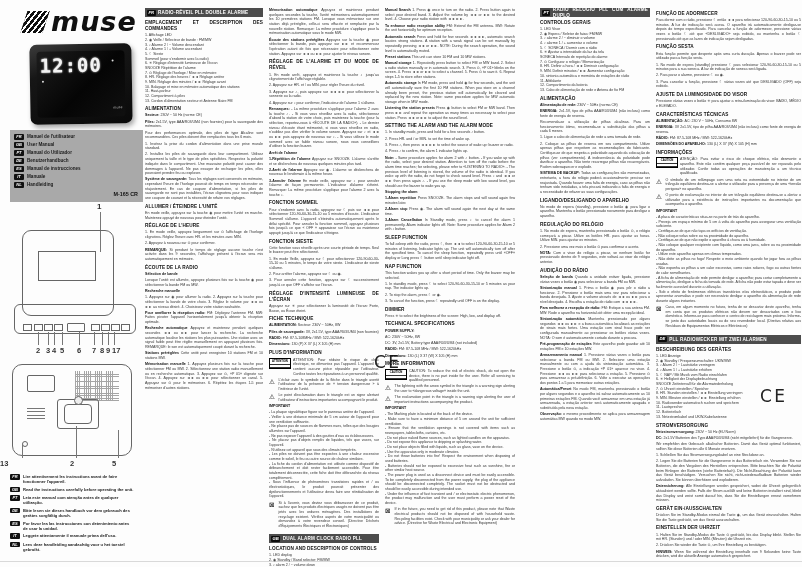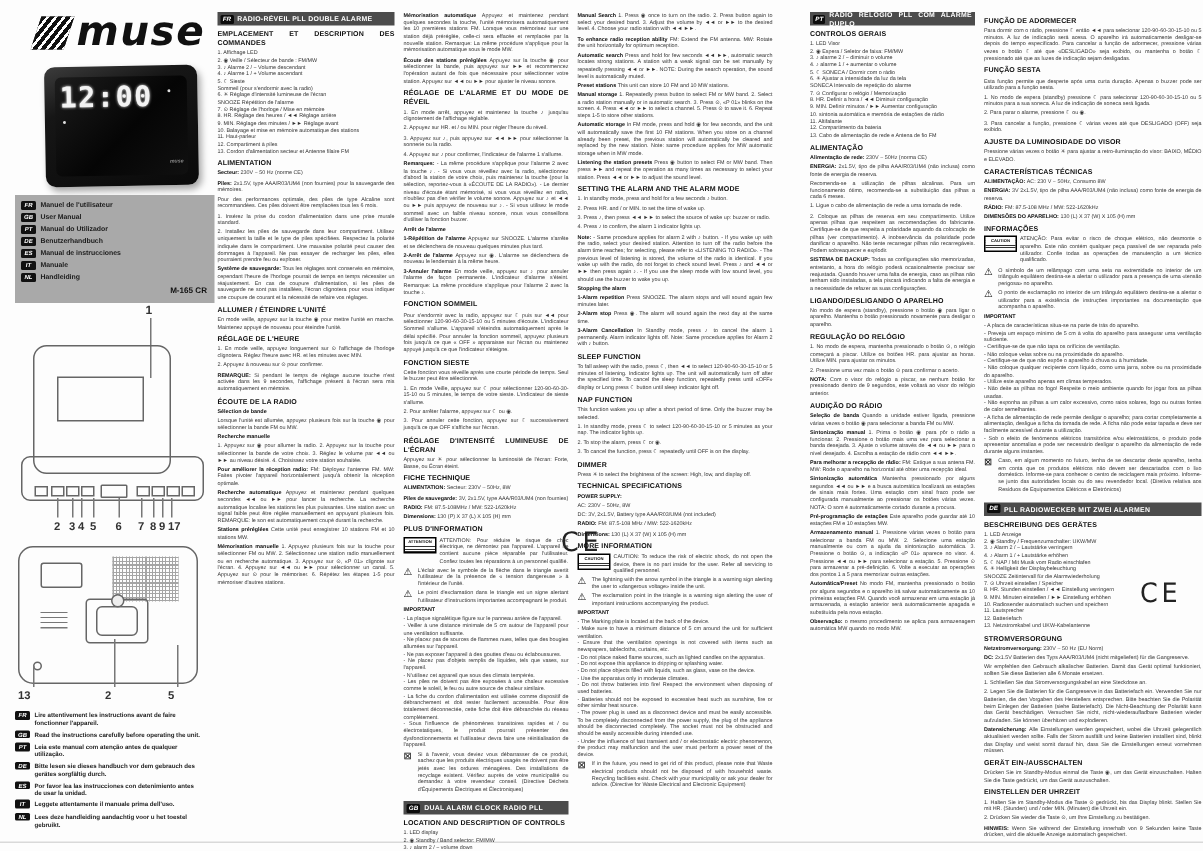--- a/index.html
+++ b/index.html
@@ -172,21 +172,21 @@
     <div class="batt">
       <div class="door"></div>
       <div class="screw"></div>
     </div>
     <div class="hole"></div>
   </div>
   <div class="lead" style="left:22px;top:444px;width:1px;height:14px;"></div>
   <div class="lead" style="left:76px;top:426px;width:1px;height:32px;"></div>
   <div class="lead" style="left:118px;top:430px;width:1px;height:28px;"></div>
   <div class="backnum" id="backnums">
-      <span style="left: 12px;">13</span>
+      <span style="left: 0;">13</span>
       <span style="left: 70px;">2</span>
       <span style="left: 112px;">5</span>
     </div>
 
   <div class="warnings" id="warnlist">
       <div class="warnrow-l">
         <span class="wtag">FR</span>
         <div class="wtext-l">Lire attentivement les instructions avant de faire fonctionner l'appareil.</div>
       </div>
       <div class="warnrow-l">

